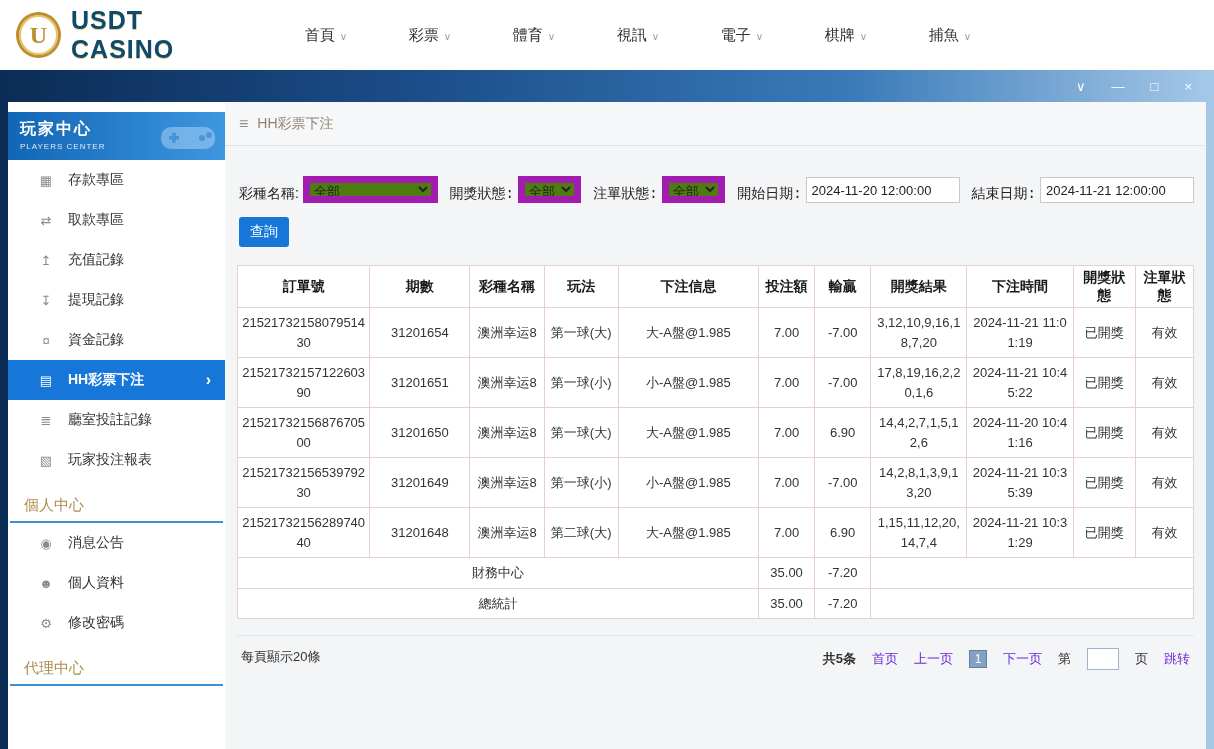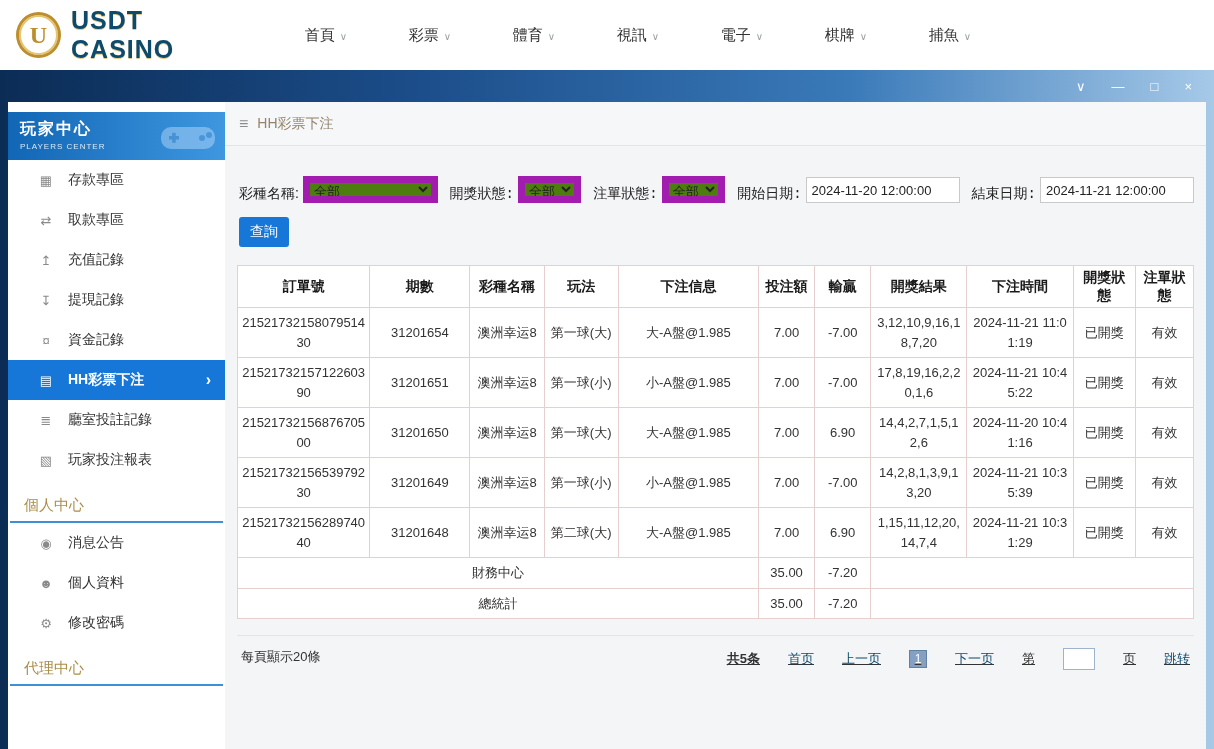--- a/index.html
+++ b/index.html
@@ -54,22 +54,22 @@
   
   .bet-table { width:100%; border-collapse:collapse; background:#fff; margin-top:18px; table-layout:fixed; }
   .bet-table th, .bet-table td { border:1px solid #e8cfcf; }
   .bet-table th { font-size:14px; font-weight:bold; color:#1a1a1a; height:42px; padding:2px 3px; background:#fff; }
   .bet-table td { font-size:13px; color:#333; text-align:center; padding:5px 3px; word-break:break-all; line-height:1.5; }
   .bet-table tbody.data td { height:50px; }
   .bet-table .sum td { height:30px; }
 
   
   .table-footer { display:flex; justify-content:space-between; align-items:flex-start; margin-top:16px; border-top:1px solid #e4e4e4; padding:12px 4px 0; font-size:13px; color:#333; }
-  .pagination { display:flex; align-items:center; gap:28px;text-decoration:underline; }
-  .pg-link { color:#0c4a6e; cursor:pointer; }
+  .pagination { display:flex; align-items:center; gap:16px; }
+  .pg-link { color:#6d28d9; cursor:pointer; }
   .pg-total { color:#333; font-weight:bold; }
   .page-current { background:#84a0c2; border:1px solid #62809f; color:#fff; min-width:18px; height:18px; line-height:16px; padding:0 4px; text-align:center; font-size:12px; cursor:default; }
   .jump-input { width:32px; height:22px; border:1px solid #9db4cc; background:#fff; }
 </style>
 </head>
 <body>
 
 <div class="page">
 
   <header class="top-header">

